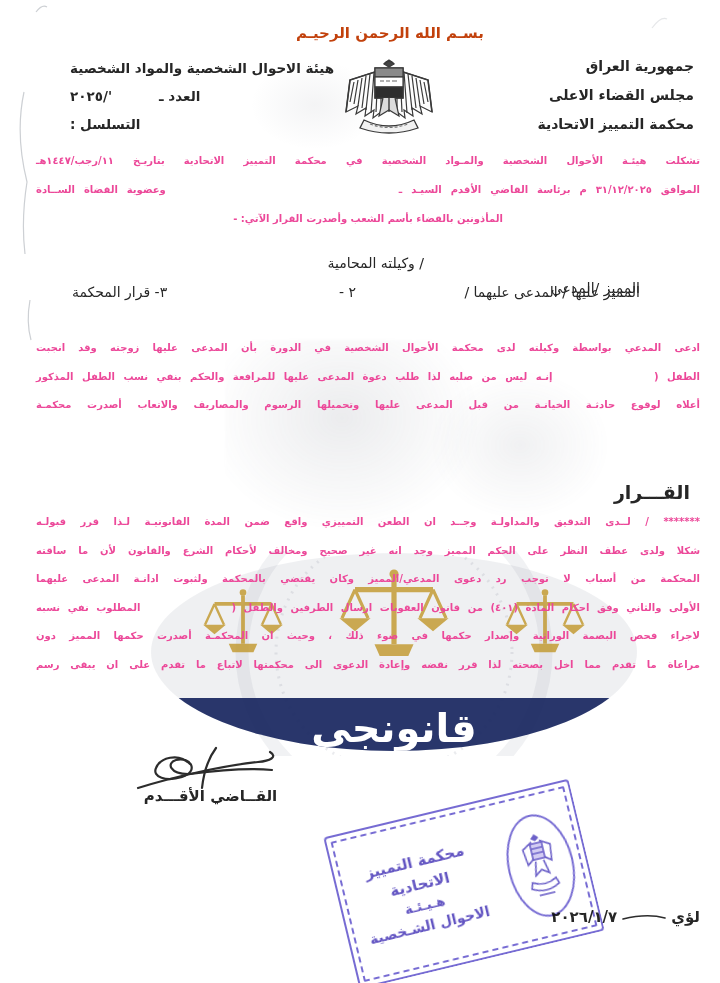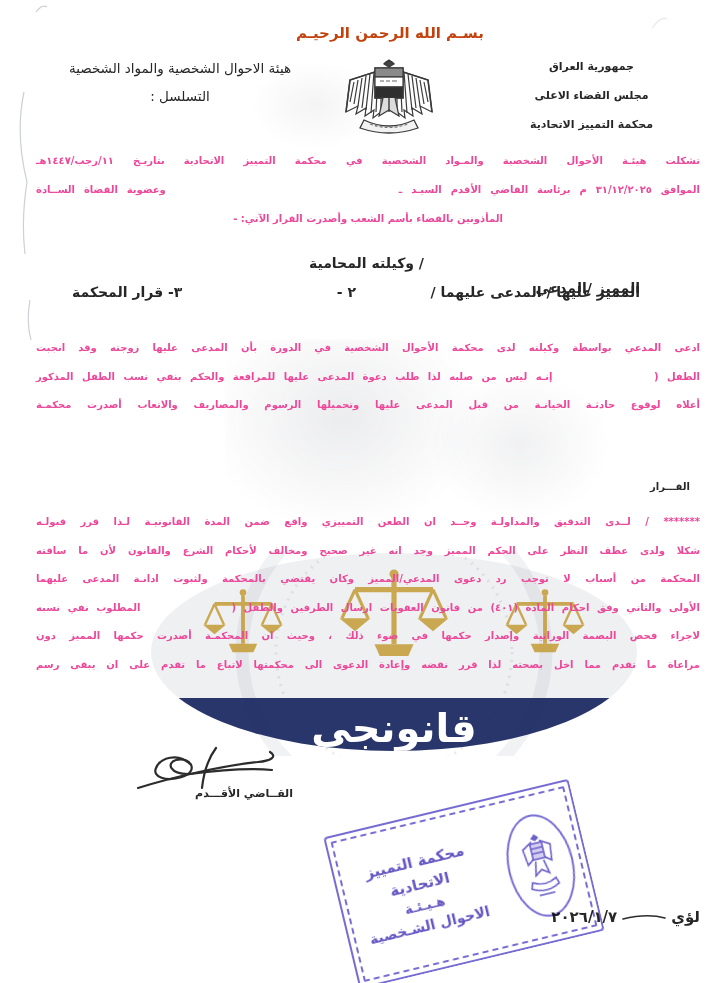--- a/index.html
+++ b/index.html
@@ -11,48 +11,48 @@
     direction:rtl;
   }
   .abs{position:absolute;}
   
   .bismillah{
     left:255px;top:24px;width:270px;text-align:center;
     font-size:15px;font-weight:700;color:#c2410c;
     transform:scaleY(.96);letter-spacing:.5px;z-index:2;
   }
   .hdr-right{
-    right:26px;top:52px;width:205px;text-align:center;
-    font-size:11px;font-weight:700;line-height:29px;z-index:2;
+    right:26px;top:52px;width:205px;text-align:right;
+    font-size:14px;font-weight:700;line-height:29px;z-index:2;
   }
   .hdr-left{
-    left:46px;top:54px;width:268px;text-align:center;
-    font-size:13.5px;font-weight:400;line-height:28px;z-index:2;
+    left:70px;top:54px;width:268px;text-align:left;
+    font-size:13.5px;font-weight:700;line-height:28px;z-index:2;
   }
   .emblem{left:336px;top:54px;z-index:2;}
   
   .para{right:20px;width:664px;z-index:2;font-size:10px;font-weight:700;color:#ec4899;}
   .pline{
     height:29px;line-height:29px;white-space:nowrap;
     text-align:justify;text-align-last:justify;
     overflow:visible;
   }
   .rline{text-align:right;text-align-last:right;}
   .cline{text-align:center;text-align-last:center;}
   .intro{top:146px;}
   .facts{top:334px;line-height:28.5px;}
   .facts .pline{height:28.5px;line-height:28.5px;}
   .decision{top:508px;}
   .decision .pline{height:28.5px;line-height:28.5px;}
-  .qarar{right:30px;top:481px;font-size:10px;font-weight:700;z-index:2;}
-  
-  .party{position:absolute;font-size:14px;font-weight:700;white-space:nowrap;z-index:2;}
-  
-  .judge-title{left:128px;top:787px;width:165px;
-    font-size:11px;font-weight:700;z-index:3;}
+  .qarar{right:30px;top:481px;font-size:19px;font-weight:700;z-index:2;}
+  
+  .party{position:absolute;font-size:14px;font-weight:400;white-space:nowrap;z-index:2;}
+  
+  .judge-title{left:128px;top:787px;width:165px;text-align:center;
+    font-size:15px;font-weight:700;z-index:3;}
   .sig-svg{left:130px;top:744px;z-index:3;}
   
   .stamp{
     left:338px;top:806px;width:252px;height:156px;
     transform:rotate(-13.5deg);
     border:2.5px solid #6a5ecf;border-radius:4px;
     box-sizing:border-box;padding:4px;
     z-index:4;opacity:.92;mix-blend-mode:multiply;
   }
   .stamp-inner{
@@ -163,20 +163,21 @@
     <path d="M47,44 L43,62 L53,56 L63,62 L59,44" fill="#dcdcdc"></path>
     <path d="M53,44 L53,58" stroke-width="1.4"></path>
 
     <path d="M28,66 q25,12 50,0 l4,8 q-29,10 -58,0 Z" fill="#f2f2f2" stroke-width="1.3"></path>
     <path d="M34,70 q19,7 38,0" stroke="#777" stroke-dasharray="3 2"></path>
   </g>
 </svg>
 
 <div class="abs hdr-left">
   <div>هيئة الاحوال الشخصية والمواد الشخصية</div>
+  <div>العدد ـ&nbsp;&nbsp;&nbsp;&nbsp;&nbsp;&nbsp;&nbsp;&nbsp;&nbsp;&nbsp;'/٢٠٢٥</div>
   <div>التسلسل :</div>
 </div>
 
 <div class="abs para intro">
   <div class="pline">تشكلت هيئـة الأحوال الشخصية والمـواد الشخصية في محكمة التمييز الاتحادية بتاريـخ ١١/رجب/١٤٤٧هـ</div>
   <div class="pline">الموافق ٣١/١٢/٢٠٢٥ م برئاسة القاضي الأقدم السيـد ـ&nbsp;&nbsp;&nbsp;&nbsp;&nbsp;&nbsp;&nbsp;&nbsp;&nbsp;&nbsp;&nbsp;&nbsp;&nbsp;&nbsp;&nbsp;&nbsp;&nbsp;&nbsp;&nbsp;&nbsp;&nbsp;&nbsp;&nbsp;&nbsp;&nbsp;&nbsp;وعضوية القضاة الســادة</div>
   <div class="pline cline">المأذونين بالقضاء بأسم الشعب وأصدرت القرار الآتي: -</div>
 </div>
 
 <div class="party" style="right:80px;top:255px;margin-top:25px;">المميز /المدعي</div>

